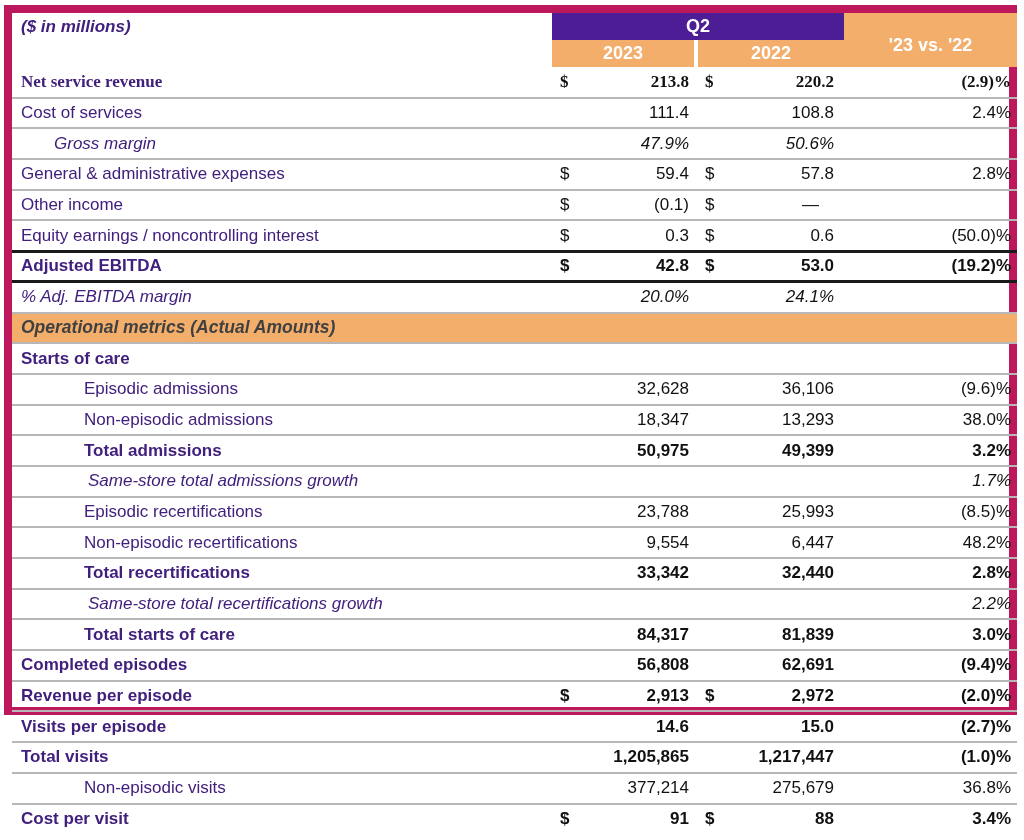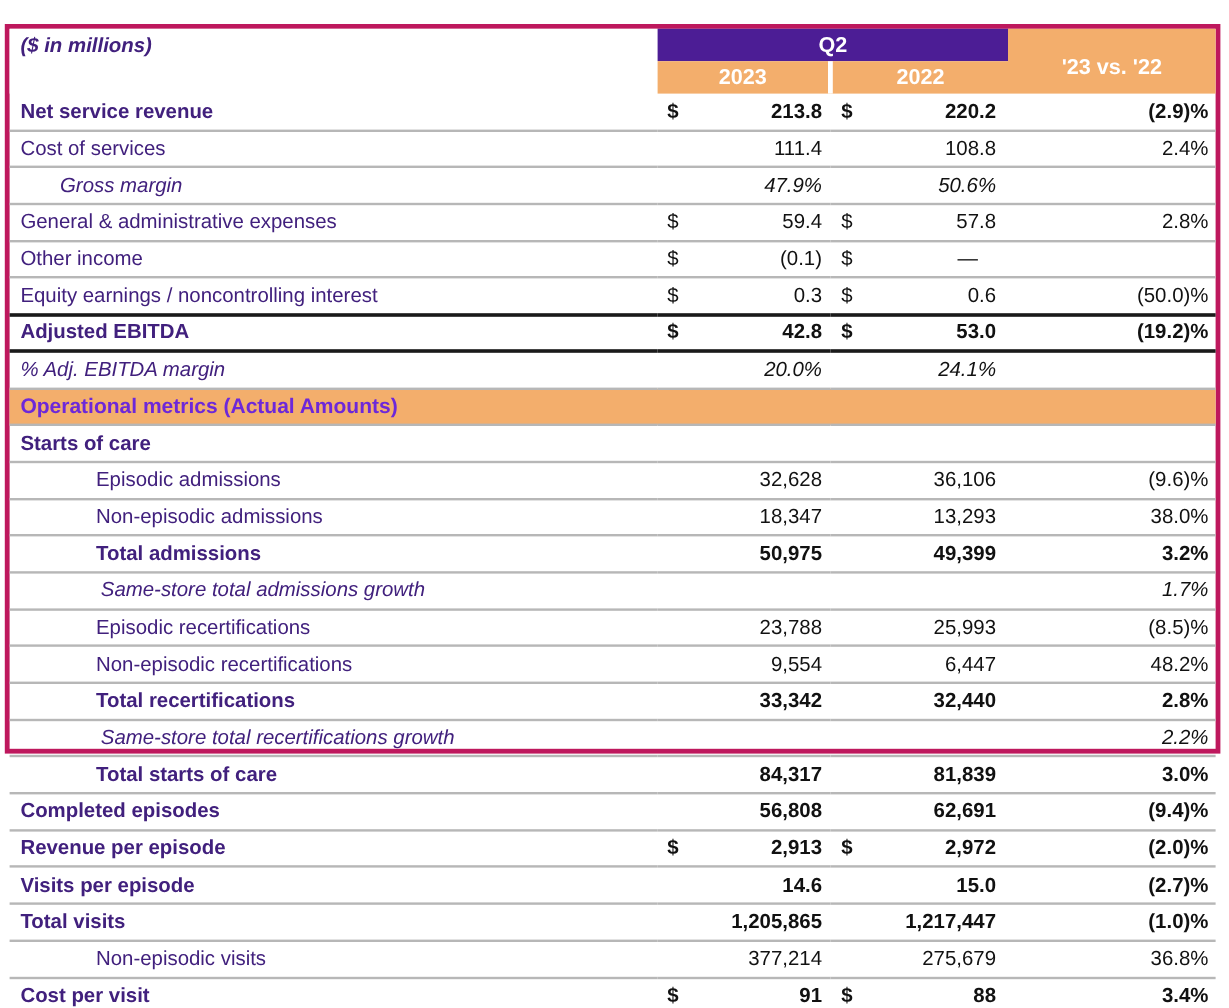--- a/index.html
+++ b/index.html
@@ -2,22 +2,22 @@
 <html><head>
 <meta charset="utf-8">
 <style>
   html,body{margin:0;padding:0;}
   body{
     width:1024px;height:840px;position:relative;background:#ffffff;
     font-family:"Liberation Sans", sans-serif;
     -webkit-font-smoothing:antialiased;
   }
   .table-frame{
-    position:absolute;left:4px;top:20px;width:1013px;height:608px;
-    box-sizing:border-box;border:4px solid #be185d;background:#fff;
+    position:absolute;left:4px;top:5px;width:1013px;height:710px;
+    box-sizing:border-box;border:8px solid #be185d;background:#fff;
   }
   table{border-collapse:collapse;table-layout:fixed;width:1005px;}
   th,td{padding:0;margin:0;box-sizing:border-box;}
 
   
   thead tr{height:27px;}
   th.units{
     background:#fff;text-align:left;vertical-align:middle;
     color:#41207D;font-style:italic;font-weight:bold;font-size:17px;
     padding-left:9px;
@@ -32,21 +32,21 @@
   }
   th.year{
     background:#F3AE6C;color:#fff;font-weight:bold;font-size:18px;
     text-align:center;vertical-align:middle;
   }
   th.year.y23{border-right:4px solid #ffffff;}
   th.blank-head{background:#fff;}
 
   
   tbody tr{height:30.7px;border-top:2px solid #b7b7b7;}
-  tbody tr.first{border-top:none;}
+  tbody tr.first{border-top:none;font-family:Liberation Serif, serif;}
   tbody tr.bt-black{border-top:3px solid #1a1a1a;}
 
   td{font-size:17px;color:#111;vertical-align:middle;}
   td.label{color:#41207D;padding-left:9px;white-space:nowrap;overflow:hidden;}
   tr.b td.label{font-weight:bold;}
   tr.i td.label{font-style:italic;}
   td.label.ind1{padding-left:42px;margin-left:28px;}
   td.label.ind2{padding-left:72px;}
   td.label.ind3{padding-left:76px;}
 
@@ -56,22 +56,23 @@
   .cur{min-width:10px;}
   tr.b td.num{font-weight:bold;}
   tr.i td.num{font-style:italic;}
   .val.dash{padding-right:15px;}
 
   td.chg{text-align:right;padding-right:6px;white-space:nowrap;}
   tr.b td.chg{font-weight:bold;}
   td.chg.ci{font-style:italic;}
 
   td.section{
-    background:#F3AE6C;color:#6d28d9;font-weight:bold;font-size:17.5px;
+    background:#F3AE6C;color:#404040;font-weight:bold;font-size:17.5px;
     padding-left:9px;
+    font-style:italic;
   }
 </style>
 </head>
 <body>
 
 <div class="table-frame">
   <table>
     <colgroup>
       <col style="width:540px">
       <col style="width:144px">

